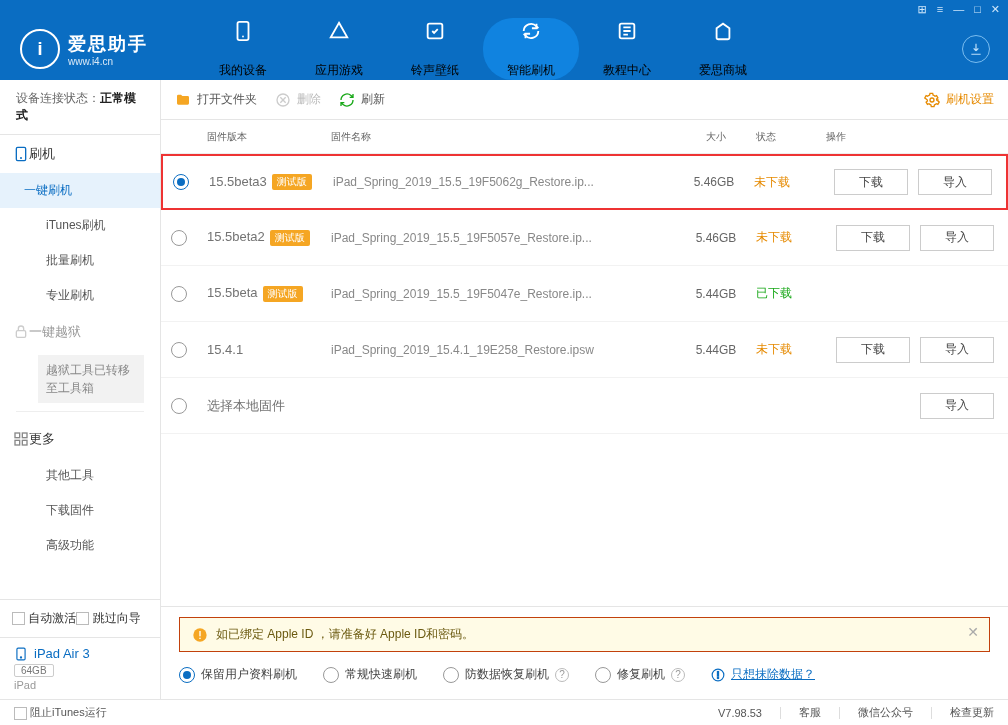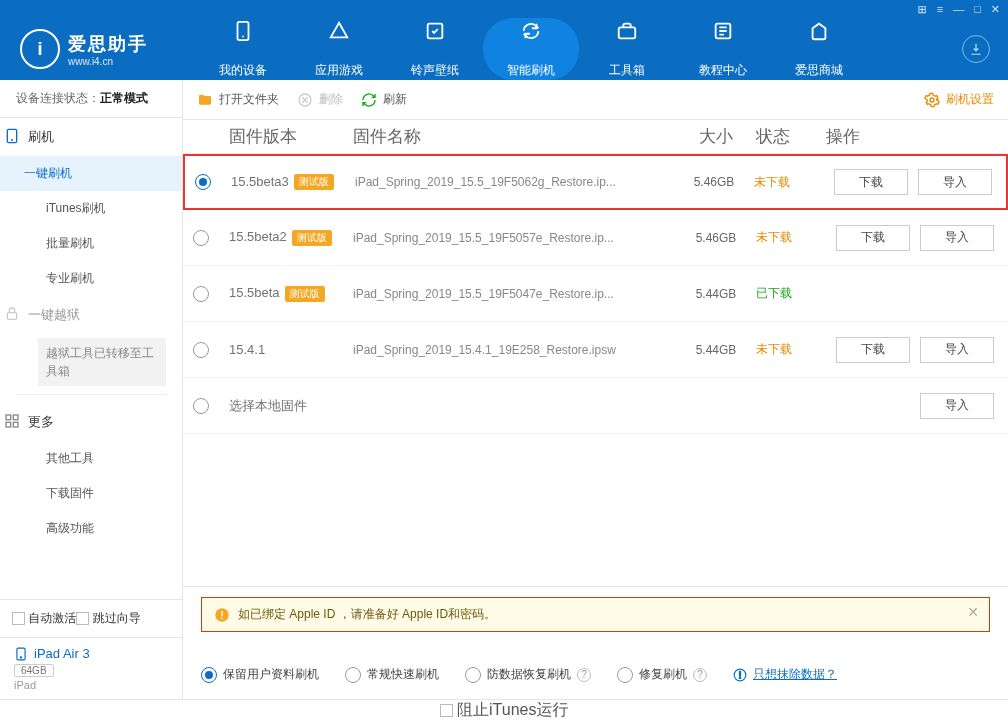--- a/index.html
+++ b/index.html
@@ -10,33 +10,33 @@
 .titlebar span { color:#cfe7fb; font-size:11px; cursor:pointer; }
 
 
 .header { height: 62px; background: #0a6dc2; display:flex; align-items:center; }
 .logo-box { width:195px; display:flex; align-items:center; gap:8px; padding-left:20px; }
 .logo-circle { width:40px; height:40px; border-radius:50%; border:2px solid #fff; display:flex; align-items:center; justify-content:center; color:#fff; font-size:18px; font-weight:700; }
 .logo-text { color:#fff; }
 .logo-text .cn { font-size:18px; font-weight:700; letter-spacing:2px; }
 .logo-text .en { font-size:10px; opacity:.85; }
 .top-tabs { display:flex; flex:1; height:100%; }
-.top-tab { flex:0 0 96px; display:flex; flex-direction:column; align-items:center; justify-content:center; color:#ffffff; gap:20px; cursor:pointer; }
+.top-tab { flex:0 0 96px; display:flex; flex-direction:column; align-items:center; justify-content:center; color:#000000; gap:20px; cursor:pointer; }
 .top-tab.active { background:#1083e0;border-radius:30px; }
 .top-tab .ic { width:22px; height:22px; display:flex; align-items:center; justify-content:center; }
 .top-tab .lbl { font-size:12px; }
 .dl-circle { width:28px; height:28px; border:1.5px solid #7abdf0; border-radius:50%; margin:0 18px; display:flex; align-items:center;justify-content:center; color:#bfe0fa; }
 
 
 .body { display:flex; height:calc(725px - 18px - 62px - 26px); }
-.sidebar { width:183px; border-right:1px solid #e5e5e5; display:flex; flex-direction:column; }
+.sidebar { width:161px; border-right:1px solid #e5e5e5; display:flex; flex-direction:column; }
 .side-status { padding:10px 16px; border-bottom:1px solid #e5e5e5; font-size:12px; color:#666; }
 .side-status b { color:#222; }
 .side-scroll { flex:1; overflow:auto; }
-.side-group-title { display:flex; gap:8px; padding:10px 4px; color:#333; font-size:13px; }
+.side-group-title { display:flex; align-items:center; gap:0; padding:10px 13px; color:#333; font-size:13px; }
 .side-group-title.gray { color:#999; }
 .side-sub { padding:9px 16px 9px 46px; color:#555; cursor:pointer; }
 .side-sub.active { background:#e6f2fc; color:#0a6dc2;padding-left:24px; }
 .side-notice { margin:4px 16px 8px 38px; background:#f2f2f2; color:#888; padding:6px 8px; line-height:1.5; }
 .side-sep { border-top:1px solid #eee; margin:8px 16px; }
 
 .side-bottom { border-top:1px solid #e5e5e5; padding:10px 12px; display:flex; align-items:center; }
 .chk { width:13px; height:13px; border:1px solid #bbb; background:#fff; display:inline-block; vertical-align:middle; }
 .device-box { border-top:1px solid #e5e5e5; padding:8px 14px; }
 .device-box .name { color:#0a6dc2; font-size:13px; }
@@ -44,21 +44,21 @@
 .device-box .type { color:#999; font-size:11px; margin-top:2px; }
 
 
 .main { flex:1; display:flex; flex-direction:column; }
 .toolbar { height:40px; border-bottom:1px solid #e5e5e5; display:flex; align-items:center; padding:0 14px; gap:18px; }
 .tb-btn { display:flex; align-items:center; gap:6px; color:#555; cursor:pointer; font-size:12px; }
 .tb-btn.disabled { color:#bbb; }
 .tb-right { margin-left:auto; color:#e68a00; display:flex; align-items:center; gap:6px; }
 .ic-sq { width:16px;height:16px; }
 
-.cols { display:flex; align-items:center; height:34px; padding:0 14px 0 10px; color:#666; font-size:17px; border-bottom:1px solid #eee; }
+.cols { display:flex; align-items:center; height:34px; padding:0 14px 0 10px; color:#666; font-size:10px; border-bottom:1px solid #eee; }
 .c-radio{width:36px;}
 .c-ver{width:124px;}
 .c-name{flex:1;}
 .c-size{width:80px; text-align:center;}
 .c-status{width:70px;}
 .c-ops{width:168px; display:flex; gap:10px; justify-content:flex-end;}
 
 .rows { }
 .row { display:flex; align-items:center; height:56px; padding:0 14px 0 10px; border-bottom:1px solid #f2f2f2; }
 .row.highlight { border:2px solid #e33; height:56px; }
@@ -70,28 +70,28 @@
 .name-txt { color:#888; font-size:12px; white-space:nowrap; overflow:hidden; text-overflow:ellipsis; }
 .size-txt { color:#666; }
 .st-not { color:#e68a00; }
 .st-done { color:#18a818; }
 .btn-op { width:74px; height:26px; border:1px solid #ccc; background:#fff; color:#444; font-size:12px; cursor:pointer; }
 
 
 .bottom-panel { border-top:1px solid #e5e5e5; padding:0 18px; }
 .alert { position:relative; background:#fffbe6; border:1px solid #c2410c; color:#6b5a10; padding:8px 12px; margin-top:10px; font-size:12px; display:flex; align-items:center; gap:8px; }
 .alert .close { position:absolute; right:10px; top:6px; color:#aaa; cursor:pointer; font-size:14px;}
-.opt-row { display:flex; align-items:center; padding:14px 0 16px; gap:26px; font-size:12px; color:#444;margin-top:20px; }
+.opt-row { display:flex; align-items:center; padding:14px 0 16px; gap:26px; font-size:12px; color:#444; }
 .opt { display:flex; align-items:center; gap:6px; }
 .qmark { width:14px;height:14px;border-radius:50%;border:1px solid #bbb;color:#999;font-size:10px;display:flex;align-items:center;justify-content:center; }
 .link-blue { color:#0a6dc2; text-decoration:underline; }
 .btn-primary { margin-left:auto; width:112px; height:32px; background:#1e78d6; color:#fff; border:none; font-size:13px; cursor:pointer; }
 
 
-.footer { height:26px; border-top:1px solid #e5e5e5; display:flex; align-items:center; padding:0 14px; font-size:16px; color:#555; gap:10px;flex-direction:column; }
+.footer { height:26px; border-top:1px solid #e5e5e5; display:flex; align-items:center; padding:0 14px; font-size:11px; color:#555; gap:10px; }
 .footer .right { margin-left:auto; display:flex; align-items:center; gap:18px; }
 .footer .sep { width:1px; height:12px; background:#ddd; }
 
 svg { display:block; }
 </style>
 </head>
 <body>
 
 <div class="titlebar">
   <span>⊞</span>
@@ -139,29 +139,20 @@
         <div class="lbl">铃声壁纸</div>
       </div>
       <div class="top-tab active">
         <div class="ic">
           <svg width="22" height="22" viewBox="0 0 24 24">
             <path d="M4 12a8 8 0 0114-5l2 2M20 12a8 8 0 01-14 5l-2-2" fill="none" stroke="#fff" stroke-width="2"></path>
             <path d="M18 4v5h-5M6 20v-5h5" fill="none" stroke="#fff" stroke-width="2"></path>
           </svg>
         </div>
         <div class="lbl">智能刷机</div>
-      </div>
-      <div class="top-tab">
-        <div class="ic">
-          <svg width="22" height="22" viewBox="0 0 24 24">
-            <rect x="3" y="8" width="18" height="12" rx="2" fill="none" stroke="#fff" stroke-width="2"></rect>
-            <path d="M8 8V6a2 2 0 012-2h4a2 2 0 012 2v2" fill="none" stroke="#fff" stroke-width="2"></path>
-          </svg>
-        </div>
-        <div class="lbl">工具箱</div>
       </div>
       <div class="top-tab">
         <div class="ic">
           <svg width="22" height="22" viewBox="0 0 24 24">
             <rect x="4" y="4" width="16" height="16" rx="2" fill="none" stroke="#fff" stroke-width="2"></rect>
             <path d="M8 8h8M8 12h8M8 16h5" stroke="#fff" stroke-width="2"></path>
           </svg>
         </div>
         <div class="lbl">教程中心</div>
       </div>

